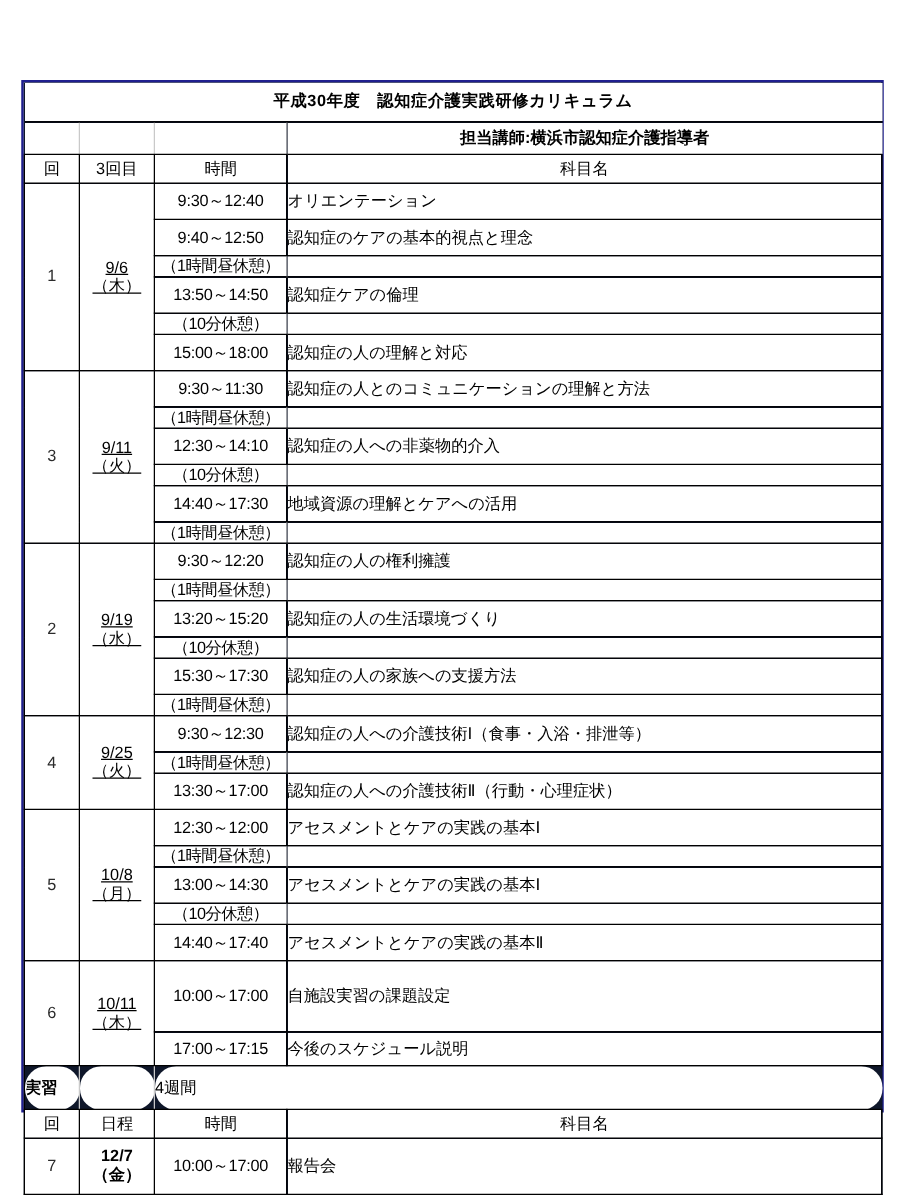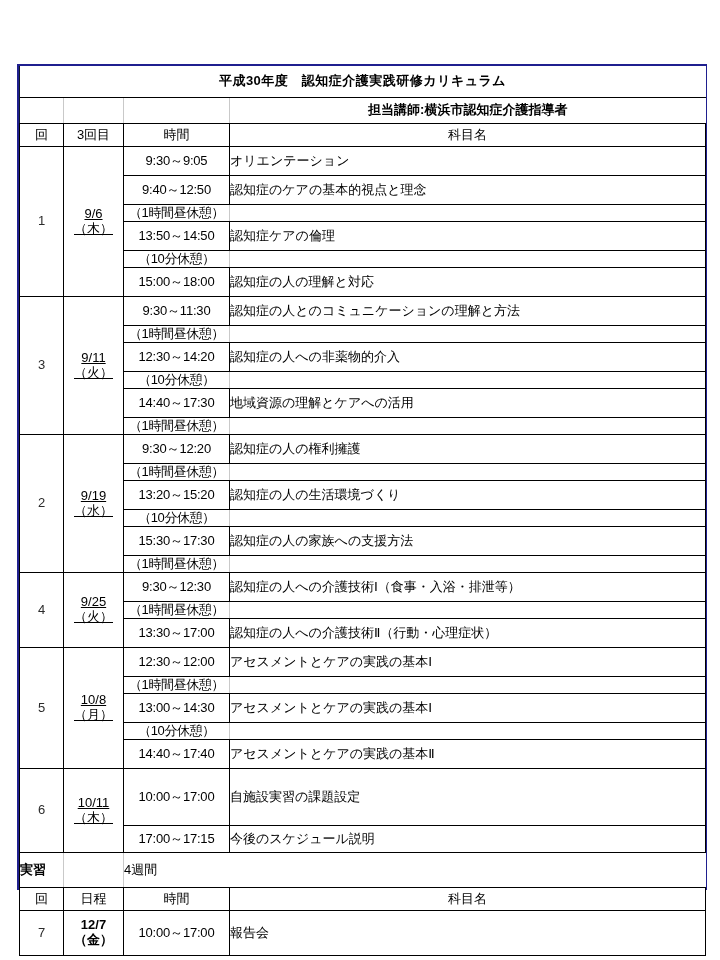--- a/index.html
+++ b/index.html
@@ -128,21 +128,21 @@
     padding-left: 3px;
     letter-spacing: -0.4px;
   }
 
   tr.session td { height: 28px; }
   tr.break   td { height: 16px; }
   tr.tall    td { height: 56px; }
   tr.short   td { height: 26px; }
 
   
-  .jisshu-row td { height: 34px; }
+  .jisshu-row td { height: 34px; border-radius: 17px; }
   .jisshu-label {
     text-align: left;
     font-size: 19px;
     font-weight: bold;
     padding-left: 3px;
   }
   .jisshu-val {
     text-align: left;
     font-size: 17px;
     font-weight: normal;
@@ -188,21 +188,21 @@
           <td class="br-thin bb">3回目</td>
           <td class="br bb">時間</td>
           <td class="hdr-subj br bb">科目名</td>
         </tr>
         <tr class="session">
           <td class="kai bl br-thin bb bt" rowspan="6">1</td>
           <td class="date br-thin bb bt" rowspan="6">
             <span class="d1">9/6</span>
             <span class="d2">（木）</span>
           </td>
-          <td class="time br bb-thin bt">9:30～9:05</td>
+          <td class="time br bb-thin bt">9:30～12:40</td>
           <td class="subj br bb-thin bt">オリエンテーション</td>
         </tr>
         <tr class="session">
           <td class="time br bb-thin ">9:40～12:50</td>
           <td class="subj br bb-thin ">認知症のケアの基本的視点と理念</td>
         </tr>
         <tr class="break">
           <td class="brk br-gray bb-thin ">（1時間昼休憩）</td>
           <td class="subj br bb-thin "></td>
         </tr>
@@ -225,21 +225,21 @@
             <span class="d2">（火）</span>
           </td>
           <td class="time br bb-thin bt">9:30～11:30</td>
           <td class="subj br bb-thin bt">認知症の人とのコミュニケーションの理解と方法</td>
         </tr>
         <tr class="break">
           <td class="brk br-gray bb-thin ">（1時間昼休憩）</td>
           <td class="subj br bb-thin "></td>
         </tr>
         <tr class="session">
-          <td class="time br bb-thin ">12:30～14:20</td>
+          <td class="time br bb-thin ">12:30～14:10</td>
           <td class="subj br bb-thin ">認知症の人への非薬物的介入</td>
         </tr>
         <tr class="break">
           <td class="brk br-gray bb-thin ">（10分休憩）</td>
           <td class="subj br bb-thin "></td>
         </tr>
         <tr class="session">
           <td class="time br bb-thin ">14:40～17:30</td>
           <td class="subj br bb-thin ">地域資源の理解とケアへの活用</td>
         </tr>

